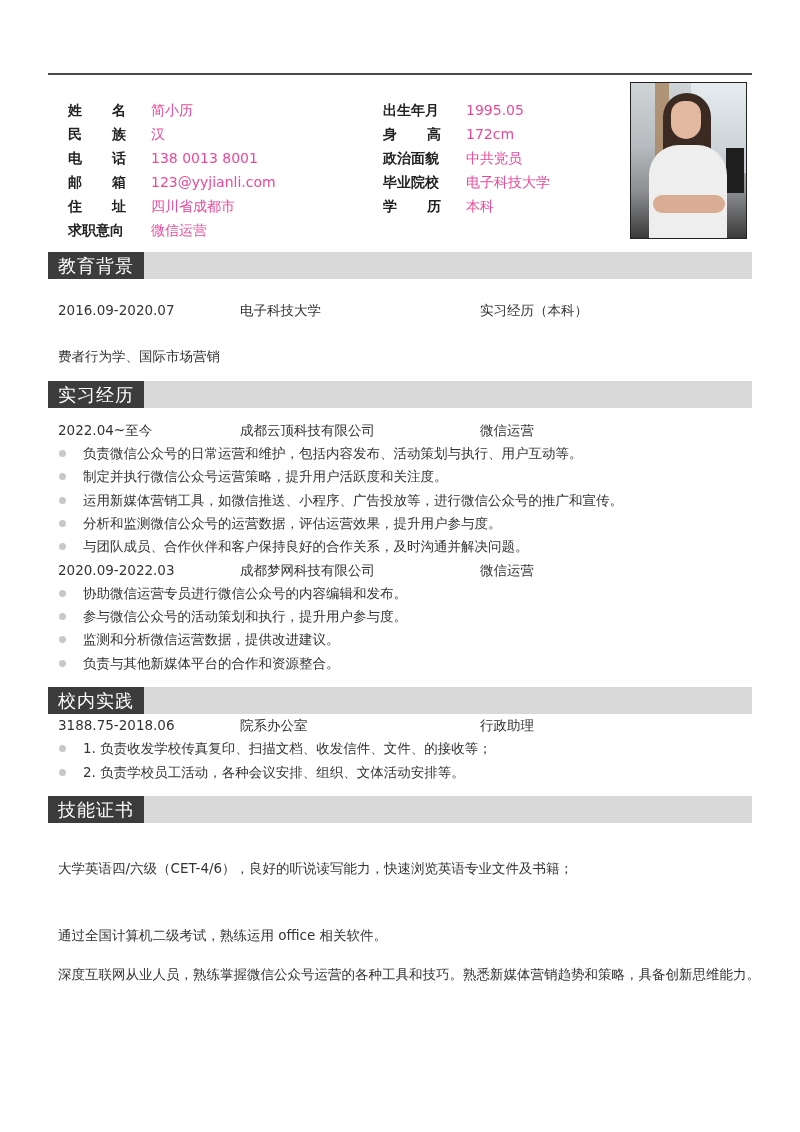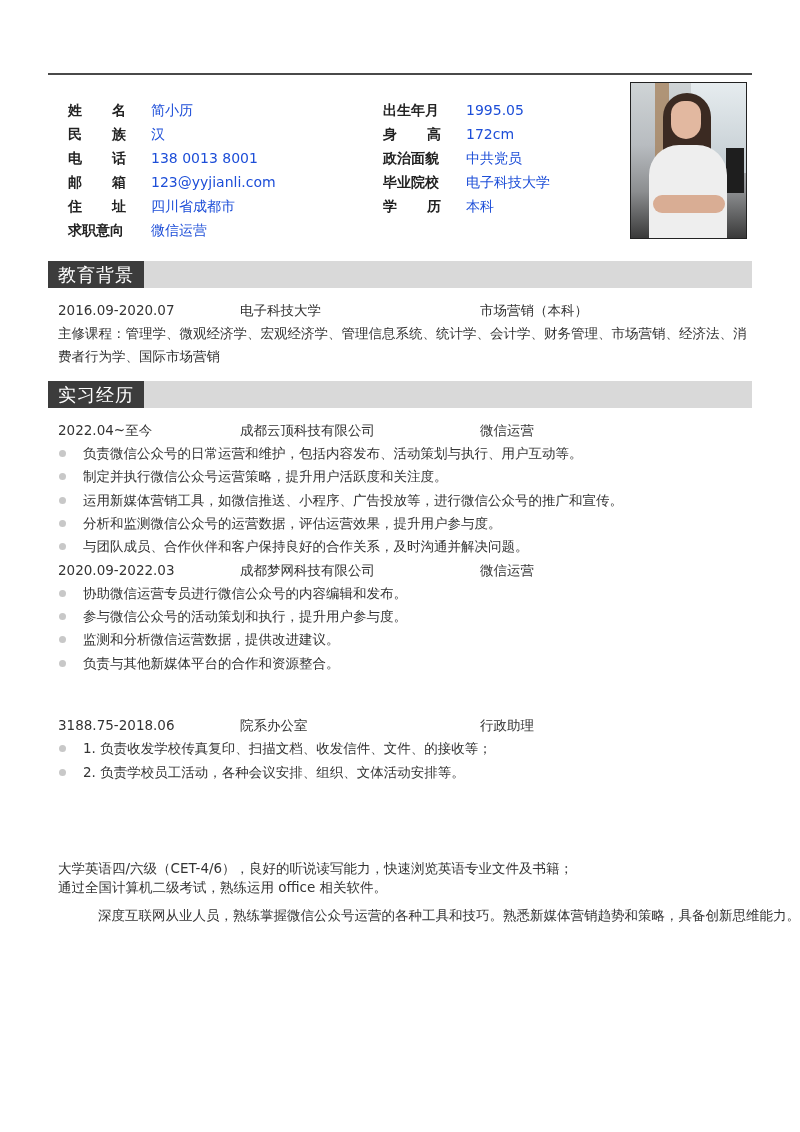--- a/index.html
+++ b/index.html
@@ -3,21 +3,21 @@
 <meta charset="utf-8">
 <style>
   html, body { margin: 0; padding: 0; background: #ffffff; }
   body { width: 800px; height: 1132px; position: relative; font-family: "DejaVu Sans", "Liberation Sans", sans-serif; color: #333333; overflow: hidden; }
   .page { position: absolute; left: 0; top: 0; width: 800px; height: 1132px; }
   .top-rule { position: absolute; left: 48px; top: 73px; width: 704px; height: 2px; background: #4a4a4a; }
 
   .info { position: absolute; left: 68px; top: 98px; }
   .info-row { position: absolute; height: 24px; font-size: 14px; line-height: 24px; white-space: nowrap; }
   .info-label { position: absolute; left: 0; width: 58px; font-weight: bold; color: #222; display: flex; justify-content: space-between; }
-  .info-value { position: absolute; left: 83px; color: #1d4ed8; }
+  .info-value { position: absolute; left: 83px; color: #ec4899; }
 
   .photo { position: absolute; left: 630px; top: 82px; width: 115px; height: 155px; border: 1px solid #222; overflow: hidden;
     background: linear-gradient(180deg, #cfd4d6 0%, #b8bcc0 40%, #8c8e90 70%, #3a3a3a 100%); }
   .photo .window { position: absolute; right: 0; top: 0; width: 55px; height: 90px; background: linear-gradient(180deg, #e6ecef, #c2cbd0); }
   .photo .curtain { position: absolute; left: 24px; top: 0; width: 14px; height: 80px; background: #a88560; opacity: .8; }
   .photo .hair { position: absolute; left: 32px; top: 10px; width: 48px; height: 70px; border-radius: 24px 24px 10px 10px; background: #3b2a22; }
   .photo .face { position: absolute; left: 40px; top: 18px; width: 30px; height: 38px; border-radius: 14px 14px 16px 16px; background: #e2b8a0; }
   .photo .shirt { position: absolute; left: 18px; top: 62px; width: 78px; height: 93px; border-radius: 30px 30px 0 0; background: #eeeeee; }
   .photo .arm { position: absolute; left: 22px; top: 112px; width: 72px; height: 18px; border-radius: 9px; background: #d9ad94; }
   .photo .monitor { position: absolute; right: 2px; top: 65px; width: 18px; height: 45px; background: #1e1e1e; }
@@ -122,29 +122,28 @@
   <div class="photo">
     <div class="window"></div>
     <div class="curtain"></div>
     <div class="monitor"></div>
     <div class="hair"></div>
     <div class="shirt"></div>
     <div class="face"></div>
     <div class="arm"></div>
   </div>
 
-  <div class="section-bar" style="top:261px">
+  <div class="section-bar" style="top:252px">
     <div class="section-title">教育背景</div>
   </div>
   <div class="row" style="top:299px">
     <span class="col-a">2016.09-2020.07</span>
     <span class="col-b">电子科技大学</span>
-    <span class="col-c">市场营销（本科）</span>
-  </div>
-  <div class="para" style="top:322px; white-space:nowrap;">主修课程：管理学、微观经济学、宏观经济学、管理信息系统、统计学、会计学、财务管理、市场营销、经济法、消</div>
+    <span class="col-c">实习经历（本科）</span>
+  </div>
   <div class="para" style="top:345px; white-space:nowrap;">费者行为学、国际市场营销</div>
 
   <div class="section-bar" style="top:381px">
     <div class="section-title">实习经历</div>
   </div>
   <div class="row" style="top:419px">
     <span class="col-a">2022.04~至今</span>
     <span class="col-b">成都云顶科技有限公司</span>
     <span class="col-c">微信运营</span>
   </div>
@@ -184,31 +183,37 @@
     </div>
   <div class="bullet" style="top:628px">
       <span class="dot"></span>
       <span class="txt">监测和分析微信运营数据，提供改进建议。</span>
     </div>
   <div class="bullet" style="top:652px">
       <span class="dot"></span>
       <span class="txt">负责与其他新媒体平台的合作和资源整合。</span>
     </div>
 
+  <div class="section-bar" style="top:687px">
+    <div class="section-title">校内实践</div>
+  </div>
   <div class="row" style="top:714px">
     <span class="col-a">3188.75-2018.06</span>
     <span class="col-b">院系办公室</span>
     <span class="col-c">行政助理</span>
   </div>
   <div class="bullet" style="top:737px">
       <span class="dot"></span>
       <span class="txt">1. 负责收发学校传真复印、扫描文档、收发信件、文件、的接收等；</span>
     </div>
   <div class="bullet" style="top:761px">
       <span class="dot"></span>
       <span class="txt">2. 负责学校员工活动，各种会议安排、组织、文体活动安排等。</span>
     </div>
 
+  <div class="section-bar" style="top:796px">
+    <div class="section-title">技能证书</div>
+  </div>
   <div class="para" style="top:857px">大学英语四/六级（CET-4/6），良好的听说读写能力，快速浏览英语专业文件及书籍；</div>
-  <div class="para" style="top:876px">通过全国计算机二级考试，熟练运用 office 相关软件。</div>
-
-  <div class="para" style="top:904px; white-space:nowrap;margin-left:40px;">深度互联网从业人员，熟练掌握微信公众号运营的各种工具和技巧。熟悉新媒体营销趋势和策略，具备创新思维能力。</div>
+  <div class="para" style="top:924px">通过全国计算机二级考试，熟练运用 office 相关软件。</div>
+
+  <div class="para" style="top:963px; white-space:nowrap;">深度互联网从业人员，熟练掌握微信公众号运营的各种工具和技巧。熟悉新媒体营销趋势和策略，具备创新思维能力。</div>
 </div>
 
 </body></html>

